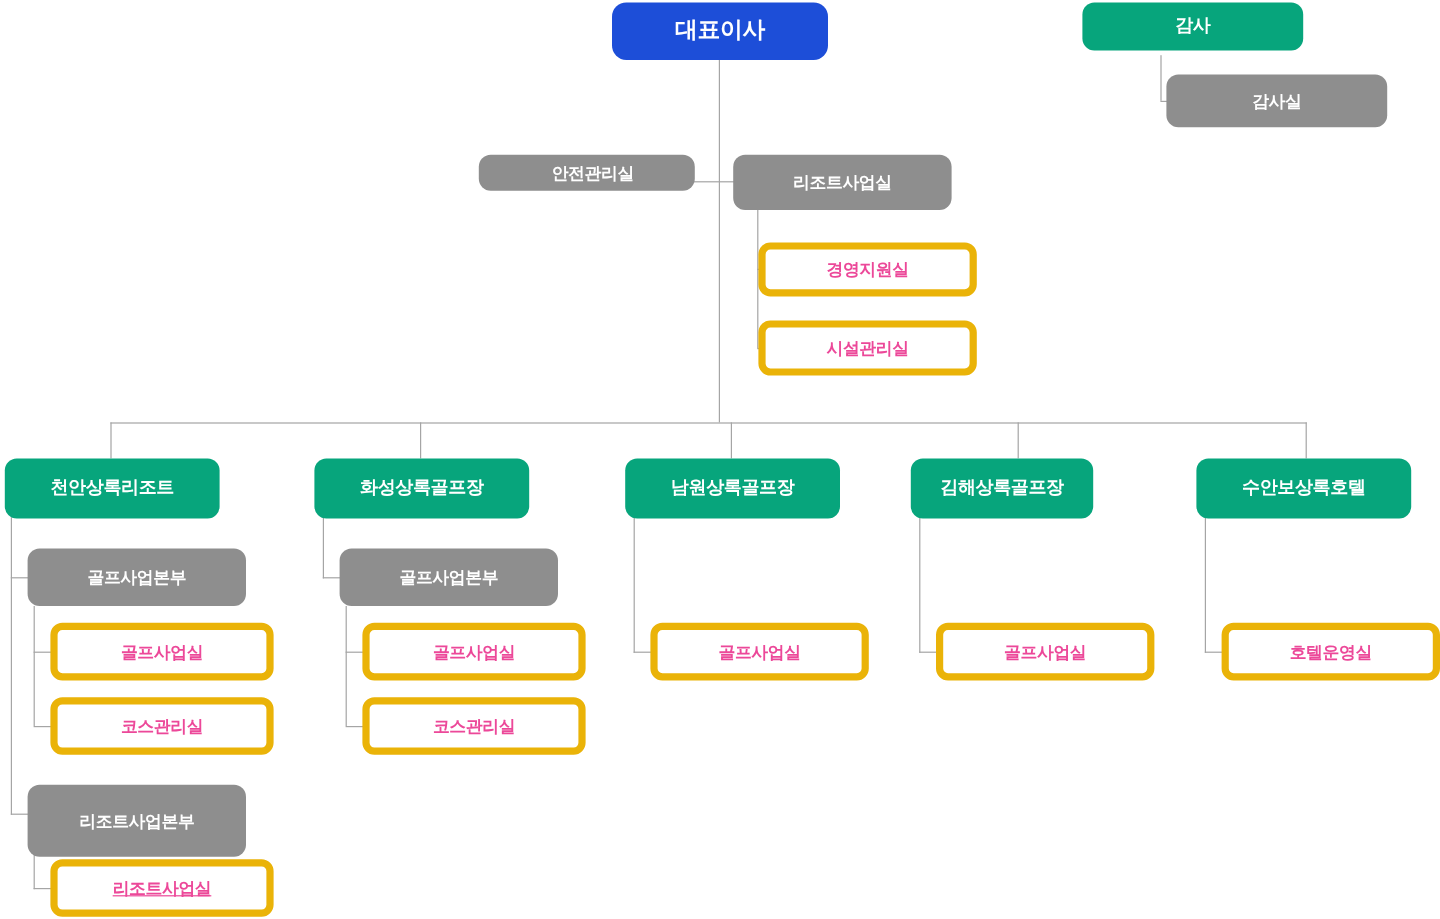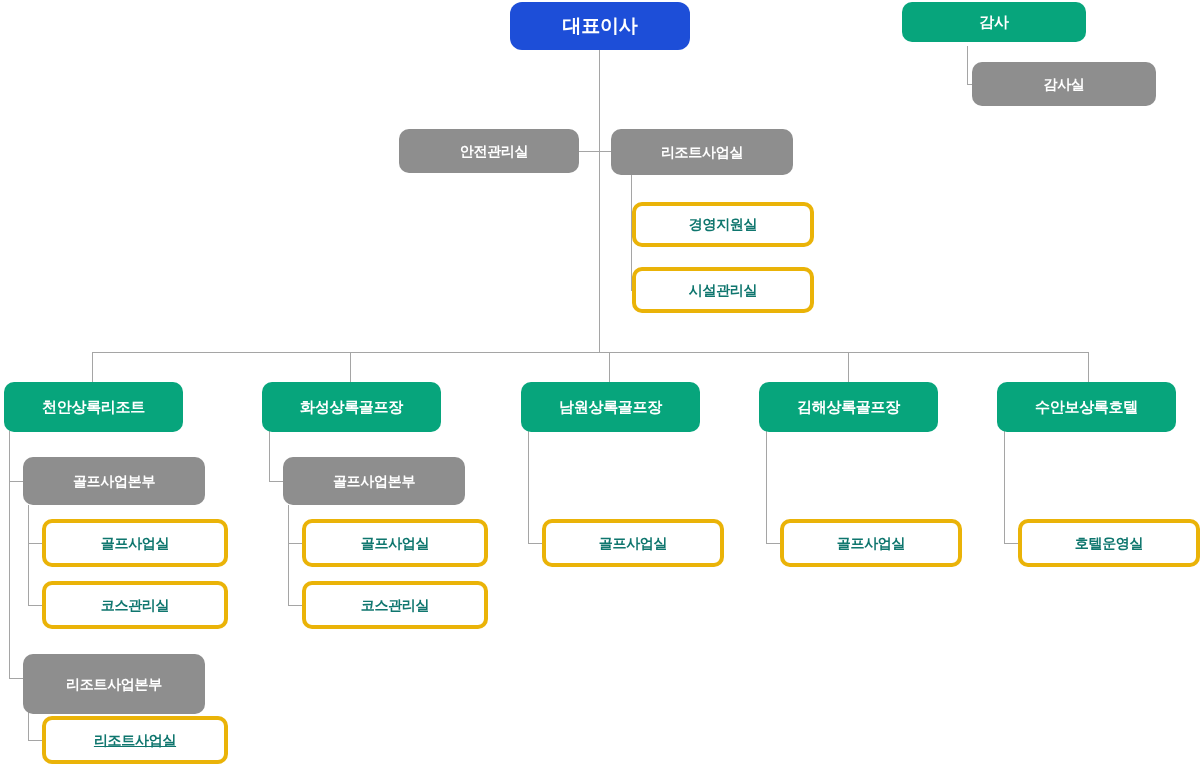--- a/index.html
+++ b/index.html
@@ -46,24 +46,24 @@
     font-weight: bold;
   }
   .node.gray {
     background: #8e8e8e;
     color: #ffffff;
     font-size: 14px;
     font-weight: bold;
   }
   .node.white {
     background: #ffffff;
-    color: #0f766e;
+    color: #ec4899;
     font-size: 14px;
     font-weight: bold;
-    border: 4px solid #eab308;
+    border: 6px solid #eab308;
   }
   
   .line {
     position: absolute;
     background: #a5a5a5;
     z-index: 1;
   }
   .line.v { width: 1px; }
   .line.h { height: 1px; }
 </style>
@@ -113,35 +113,35 @@
 
   <div class="line v" style="left:1004px; top:431px; height:113px;"></div>
   <div class="line h" style="left:1004px; top:543px; width:15px;"></div>
 
   <div class="node ceo" style="left:510px; top:2px; width:180px; height:48px;">대표이사</div>
 
   <div class="node teal" style="left:902px; top:2px; width:184px; height:40px;">감사</div>
 
   <div class="node gray" style="left:972px; top:62px; width:184px; height:44px;">감사실</div>
 
-  <div class="node gray" style="left:399px; top:129px; width:180px; height:44px;padding-left:10px;">안전관리실</div>
+  <div class="node gray" style="left:399px; top:129px; width:180px; height:30px;padding-left:10px;">안전관리실</div>
 
   <div class="node gray" style="left:611px; top:129px; width:182px; height:46px;">리조트사업실</div>
 
   <div class="node white" style="left:632px; top:202px; width:182px; height:45px;">경영지원실</div>
 
   <div class="node white" style="left:632px; top:267px; width:182px; height:46px;">시설관리실</div>
 
   <div class="node teal" style="left:4px; top:382px; width:179px; height:50px;">천안상록리조트</div>
 
   <div class="node teal" style="left:262px; top:382px; width:179px; height:50px;">화성상록골프장</div>
 
   <div class="node teal" style="left:521px; top:382px; width:179px; height:50px;">남원상록골프장</div>
 
-  <div class="node teal" style="left:759px; top:382px; width:179px; height:50px;">김해상록골프장</div>
+  <div class="node teal" style="left:759px; top:382px; width:152px; height:50px;">김해상록골프장</div>
 
   <div class="node teal" style="left:997px; top:382px; width:179px; height:50px;">수안보상록호텔</div>
 
   <div class="node gray" style="left:23px; top:457px; width:182px; height:48px;">골프사업본부</div>
 
   <div class="node white" style="left:42px; top:519px; width:186px; height:48px;">골프사업실</div>
 
   <div class="node white" style="left:42px; top:581px; width:186px; height:48px;">코스관리실</div>
 
   <div class="node gray" style="left:23px; top:654px; width:182px; height:60px;">리조트사업본부</div>

